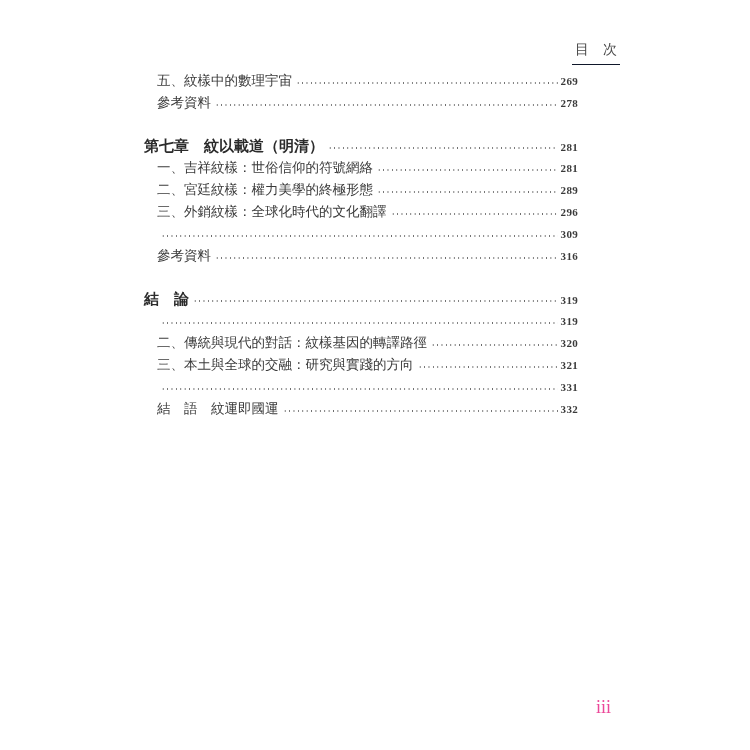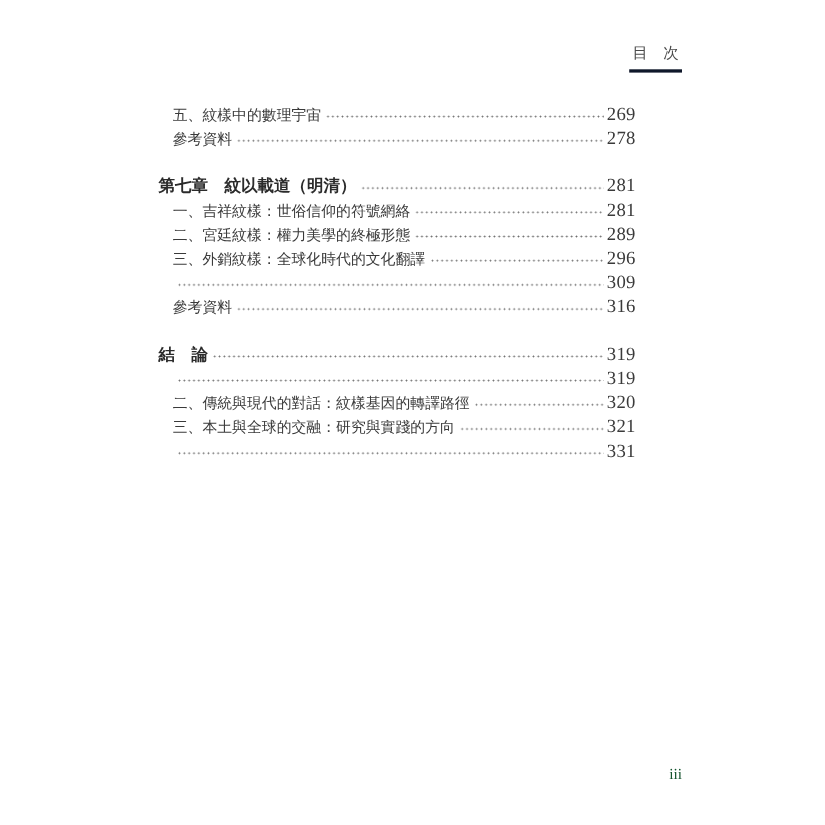--- a/index.html
+++ b/index.html
@@ -14,34 +14,34 @@
   }
 
   
   .page-header {
     position: absolute;
     top: 40px;
     left: 572px;
     width: 48px;
     text-align: center;
     padding-bottom: 5px;
-    border-bottom: 3px solid #0f172a;
+    border-bottom: 1px solid #0f172a;
   }
   .header-title {
     font-family: "Liberation Sans", "DejaVu Sans", sans-serif;
     font-size: 14px;
     color: #4a4a4a;
     white-space: pre;
   }
 
   
   .toc {
     position: absolute;
     left: 144px;
-    top: 93px;
+    top: 70px;
     width: 434px;
     text-align: right;
   }
   .toc-section + .toc-section { margin-top: 21px; }
 
   .toc-row {
     display: flex;
     align-items: baseline;
     height: 22px;
     font-size: 13.5px;
@@ -64,35 +64,35 @@
     margin: 0 3px 0 4px;
     background-image: radial-gradient(circle, #6b6b6b 0.8px, rgba(0,0,0,0) 0.95px);
     background-size: 4.4px 4.4px;
     background-repeat: repeat-x;
     background-position: left 63%;
   }
 
   .pagenum {
     flex: 0 0 auto;
     font-family: "Liberation Serif", "DejaVu Serif", serif;
-    font-weight: 400;
-    font-size: 17px;
+    font-weight: 700;
+    font-size: 11px;
     color: #3a3a3a;
     letter-spacing: 0.3px;
   }
 
   
   .page-footer {
     position: absolute;
     top: 697px;
     left: 596px;
     width: 24px;
-    text-align: right;
-    font-size: 14px;
-    color: #14532d;
+    text-align: left;
+    font-size: 18px;
+    color: #ec4899;
   }
 </style>
 </head>
 <body>
 
 <div class="page-header">
   <span class="header-title">目　次</span>
 </div>
 
 <div class="toc">
@@ -156,18 +156,23 @@
       </div>
       <div class="toc-row item">
         <span class="label">三、本土與全球的交融：研究與實踐的方向</span>
         <span class="dots"></span>
         <span class="pagenum">321</span>
       </div>
       <div class="toc-row item">
         <span class="dots"></span>
         <span class="pagenum">331</span>
       </div>
+      <div class="toc-row item">
+        <span class="label">結　語　紋運即國運</span>
+        <span class="dots"></span>
+        <span class="pagenum">332</span>
+      </div>
     </div>
   </div>
 
 <div class="page-footer">
   <span>iii</span>
 </div>
 
 </body></html>

